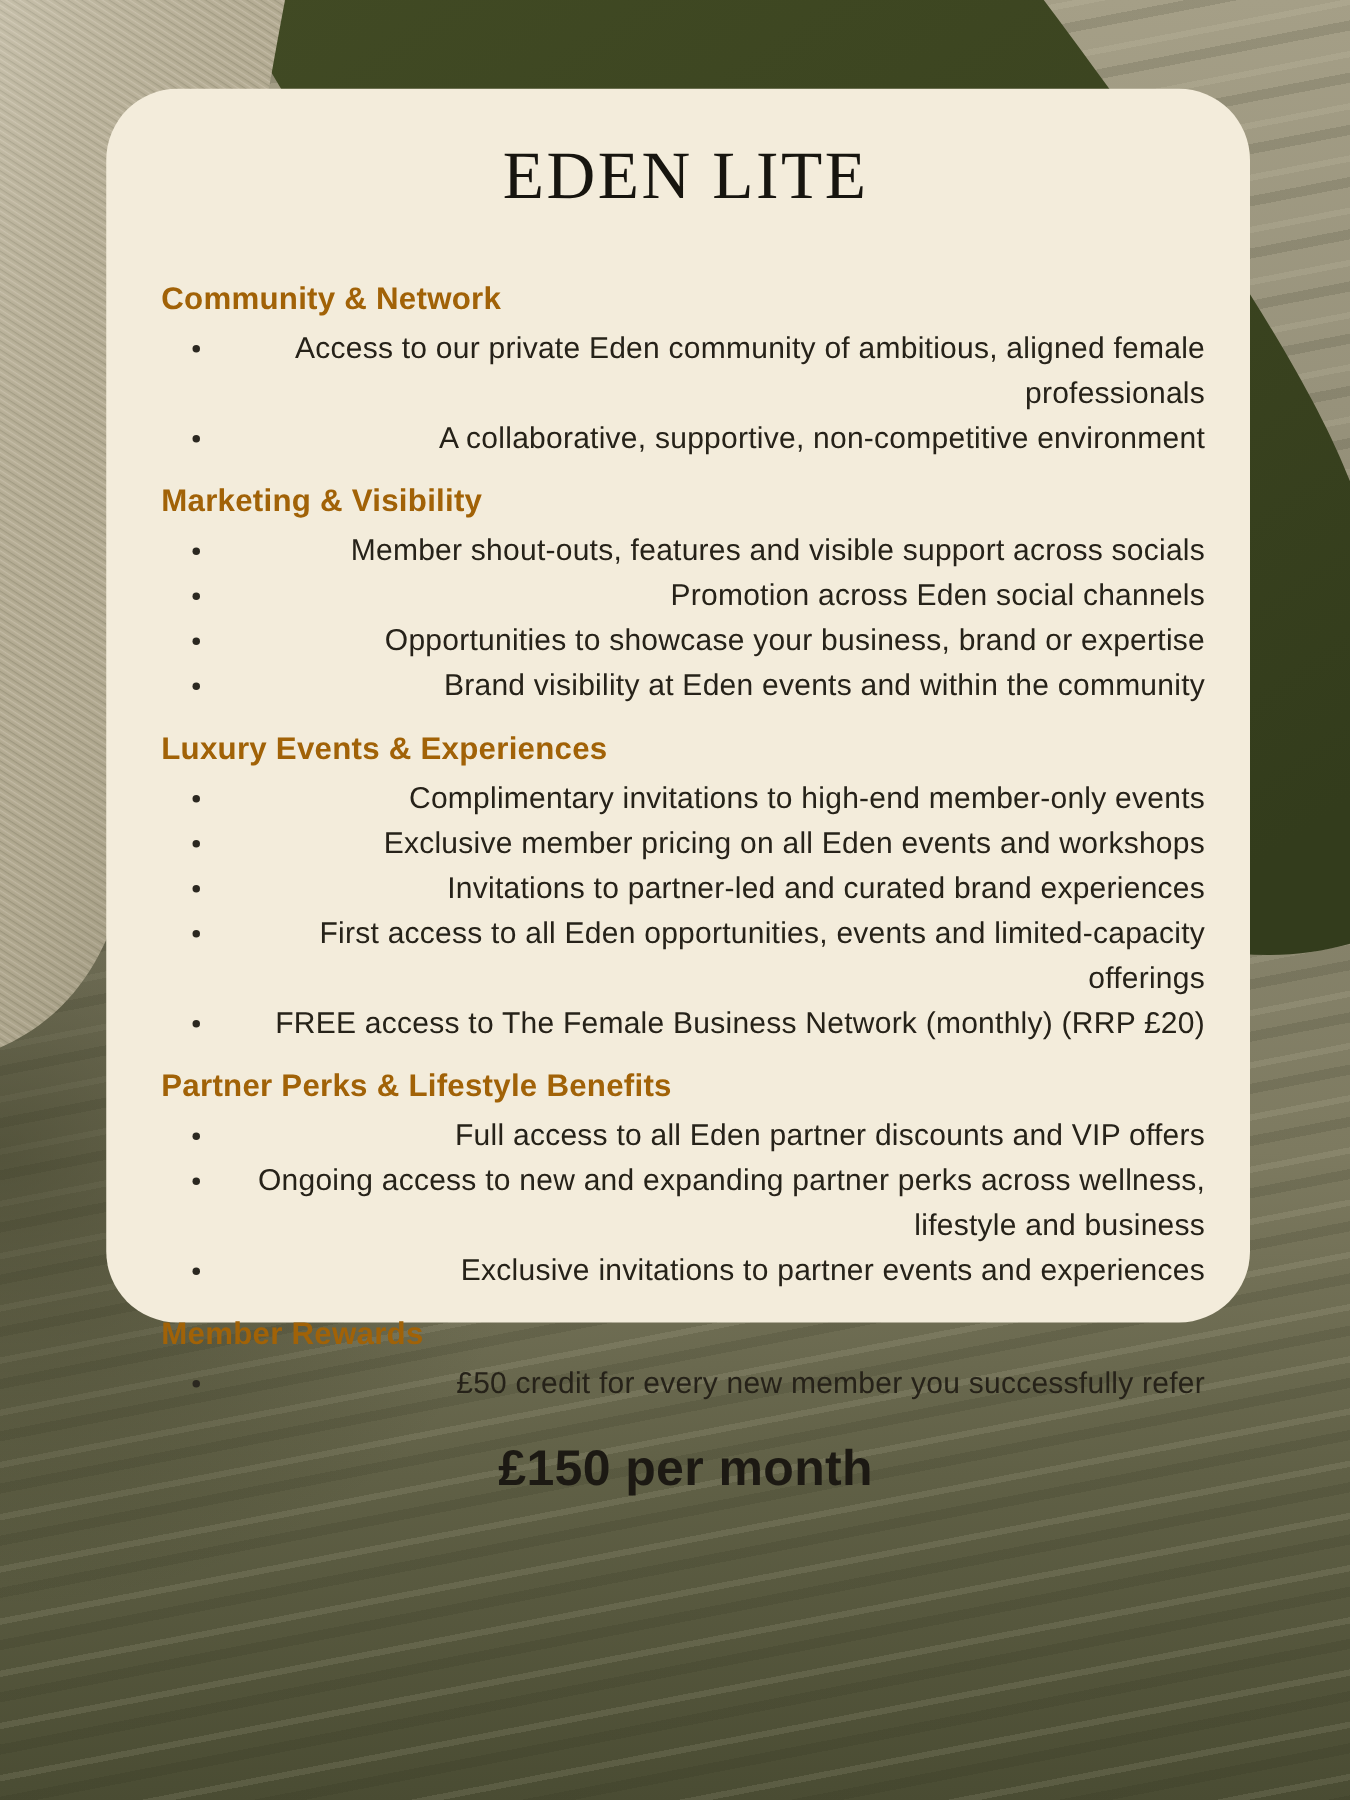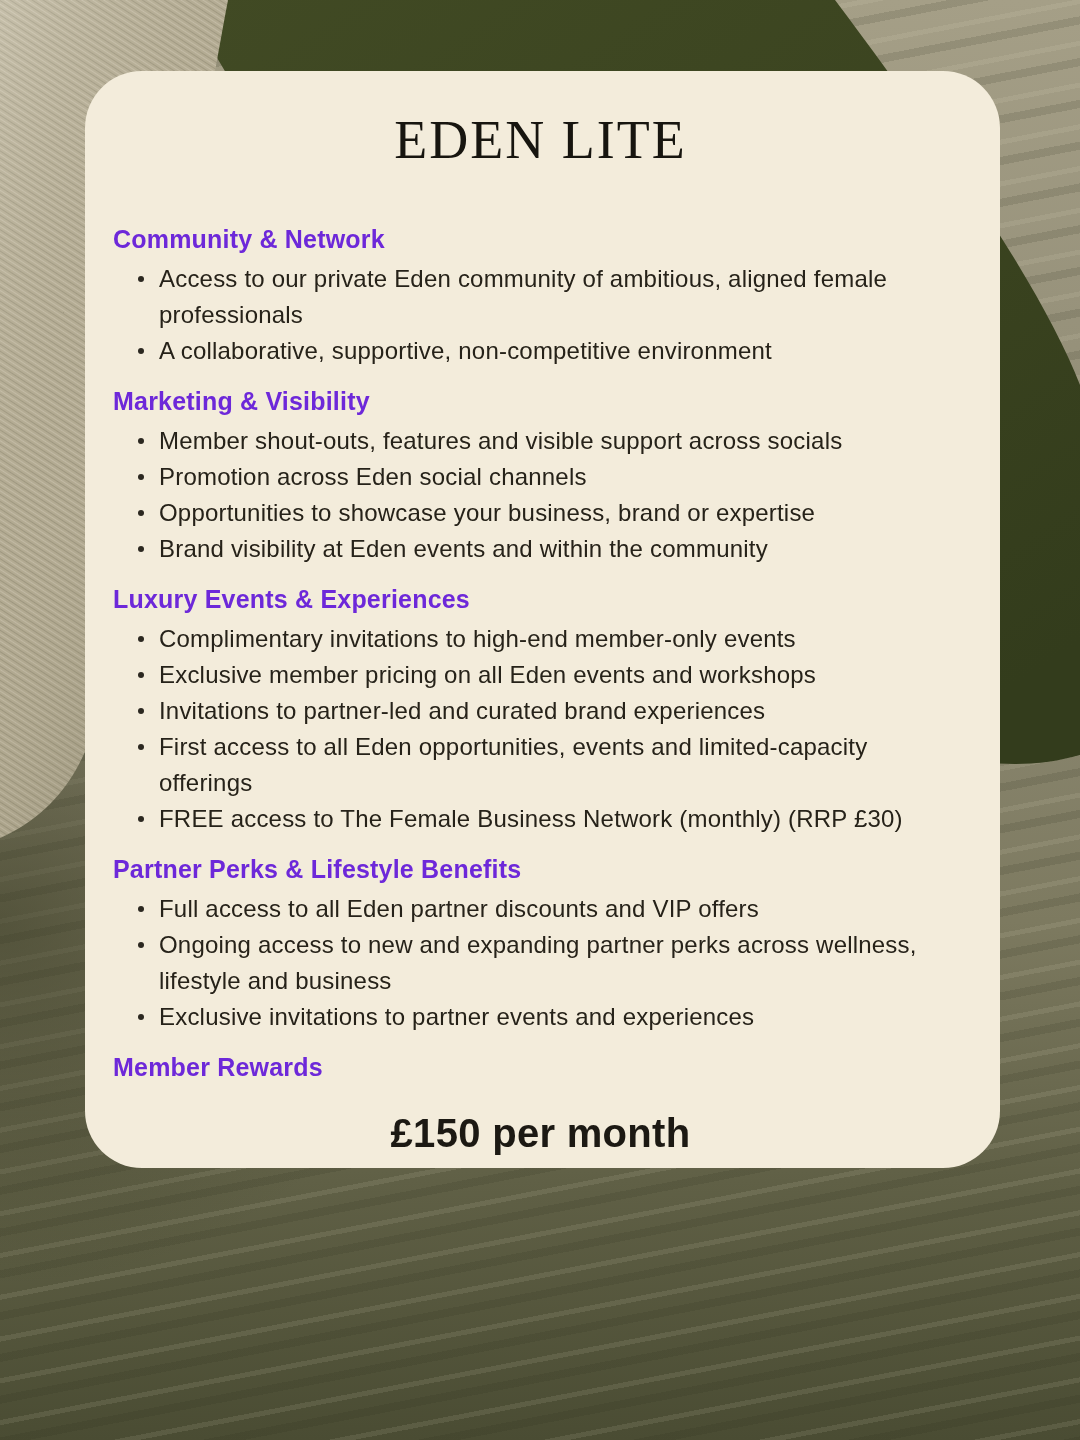--- a/index.html
+++ b/index.html
@@ -21,46 +21,47 @@
         rgba(38,40,22,0.13) 17px 25px,
         rgba(0,0,0,0) 25px 41px),
       linear-gradient(180deg,
         #a59f87 0%, #96917a 24%, #8b8770 45%,
         #7d7a60 64%, #606046 82%, #4a4c33 100%);
   }
   .bg-shapes{position:absolute;inset:0;display:block;}
 
   
   .card{
-    position:absolute;left:85px;top:71px;width:915px;height:1097px;
+    position:absolute;left:85px;top:71px;width:915px;height:987px;
     background:#f3ecdb;border-radius:57px;
     box-sizing:border-box;
-    padding:38px 32px 0 28px;
+    padding:38px 32px 0 44px;
     color:#221f18;
   }
   .card-title{
     margin:0;text-align:center;
     font-family:"Liberation Serif",serif;
     font-weight:500;
     font-size:54px;line-height:62px;
     letter-spacing:2px;
     color:#17150f;
   }
   .sections{margin-top:52px;}
   .section{margin-top:16px;}
   .section:first-child{margin-top:0;}
   .section-heading{
     margin:0;
     font-size:25px;line-height:32px;font-weight:700;
-    letter-spacing:0.2px;color:#6d28d9;
+    letter-spacing:0.2px;color:#a16207;
   }
   ul.bullets{
     list-style:none;
     margin:6px 0 0 0;
     padding:0 4px 0 46px;
+    text-align:right;
   }
   ul.bullets li{
     position:relative;
     font-size:24px;line-height:36px;
     letter-spacing:0.2px;color:#262219;
   }
   ul.bullets li::before{
     content:"";
     position:absolute;left:-21px;top:15px;
     width:6px;height:6px;border-radius:50%;
@@ -128,34 +129,37 @@
           </ul>
   </div>
 
   <div class="section">
     <h2 class="section-heading">Luxury Events &amp; Experiences</h2>
     <ul class="bullets">
             <li>Complimentary invitations to high-end member-only events</li>
             <li>Exclusive member pricing on all Eden events and workshops</li>
             <li>Invitations to partner-led and curated brand experiences</li>
             <li>First access to all Eden opportunities, events and limited-capacity offerings</li>
-            <li>FREE access to The Female Business Network (monthly) (RRP £30)</li>
+            <li>FREE access to The Female Business Network (monthly) (RRP £20)</li>
           </ul>
   </div>
 
   <div class="section">
     <h2 class="section-heading">Partner Perks &amp; Lifestyle Benefits</h2>
     <ul class="bullets">
             <li>Full access to all Eden partner discounts and VIP offers</li>
             <li>Ongoing access to new and expanding partner perks across wellness, lifestyle and business</li>
             <li>Exclusive invitations to partner events and experiences</li>
           </ul>
   </div>
 
   <div class="section">
     <h2 class="section-heading">Member Rewards</h2>
+    <ul class="bullets">
+            <li>£50 credit for every new member you successfully refer</li>
+          </ul>
   </div>
 </div>
 
     <div class="price">£150 per month</div>
   </div>
 
 </div>
 
 </body></html>

